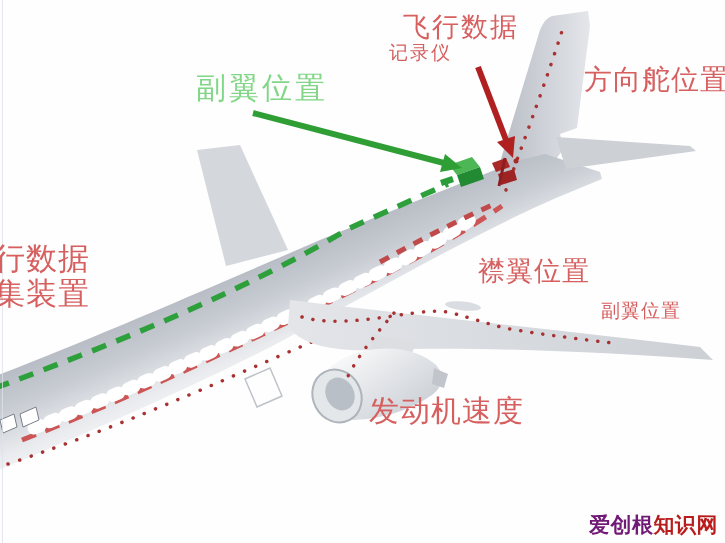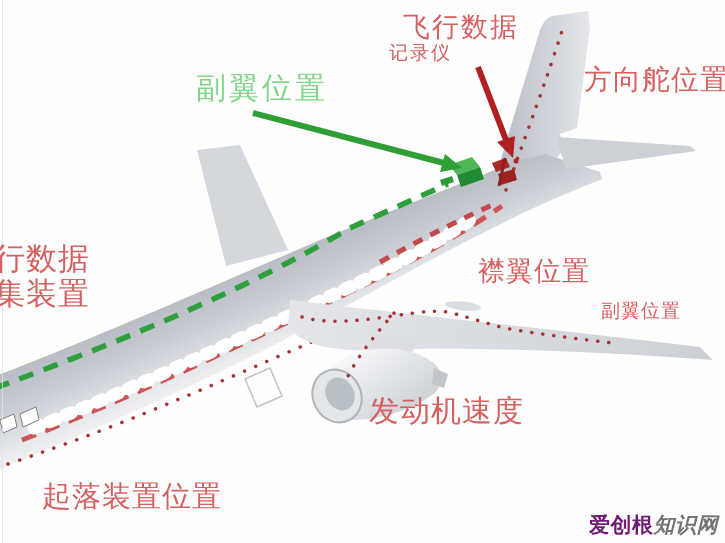--- a/index.html
+++ b/index.html
@@ -14,21 +14,21 @@
   .fdr2{left:389px;top:42px;font-size:19px;letter-spacing:2px;}
   .cvr{left:196px;top:71px;font-size:30px;letter-spacing:3px;}
   .rudder{left:584px;top:65px;font-size:28px;letter-spacing:1px;}
   .datacol{left:-6px;top:241px;font-size:31px;line-height:35px;letter-spacing:1px;}
   .flap{left:478px;top:256px;font-size:27px;letter-spacing:1px;}
   .aileron{left:601px;top:300px;font-size:19px;letter-spacing:1px;}
   .engine{left:369px;top:394px;font-size:30px;letter-spacing:1px;font-family:Liberation Serif, serif;}
   .gear{left:42px;top:481px;font-size:29px;letter-spacing:1px;}
   .watermark{position:absolute;left:589px;top:511px;font-size:21px;font-weight:700;letter-spacing:.5px;}
   .wm-brand{color:#701a75;}
-  .wm-suffix{color:#737373;font-style:italic;}
+  .wm-suffix{color:#b91c1c;}
 </style>
 </head>
 <body>
 
 <div class="stage">
 
   <svg width="725" height="543" viewBox="0 0 725 543">
     <defs>
       <linearGradient id="fuseGrad" gradientUnits="userSpaceOnUse" x1="250" y1="235" x2="320" y2="400">
         <stop offset="0" stop-color="#aab0b9"></stop>
@@ -128,19 +128,18 @@
     <div>行数据</div>
     <div>集装置</div>
   </div>
 
   <div class="lbl lbl-red flap">襟翼位置</div>
 
   <div class="lbl lbl-red aileron">副翼位置</div>
 
   <div class="lbl lbl-red engine">发动机速度</div>
 
-  <div class="lbl lbl-red gear">起落装置位置</div>
 
   <div class="watermark">
     <span class="wm-brand">爱创根</span><span class="wm-suffix">知识网</span>
   </div>
 
 </div>
 
 </body></html>

